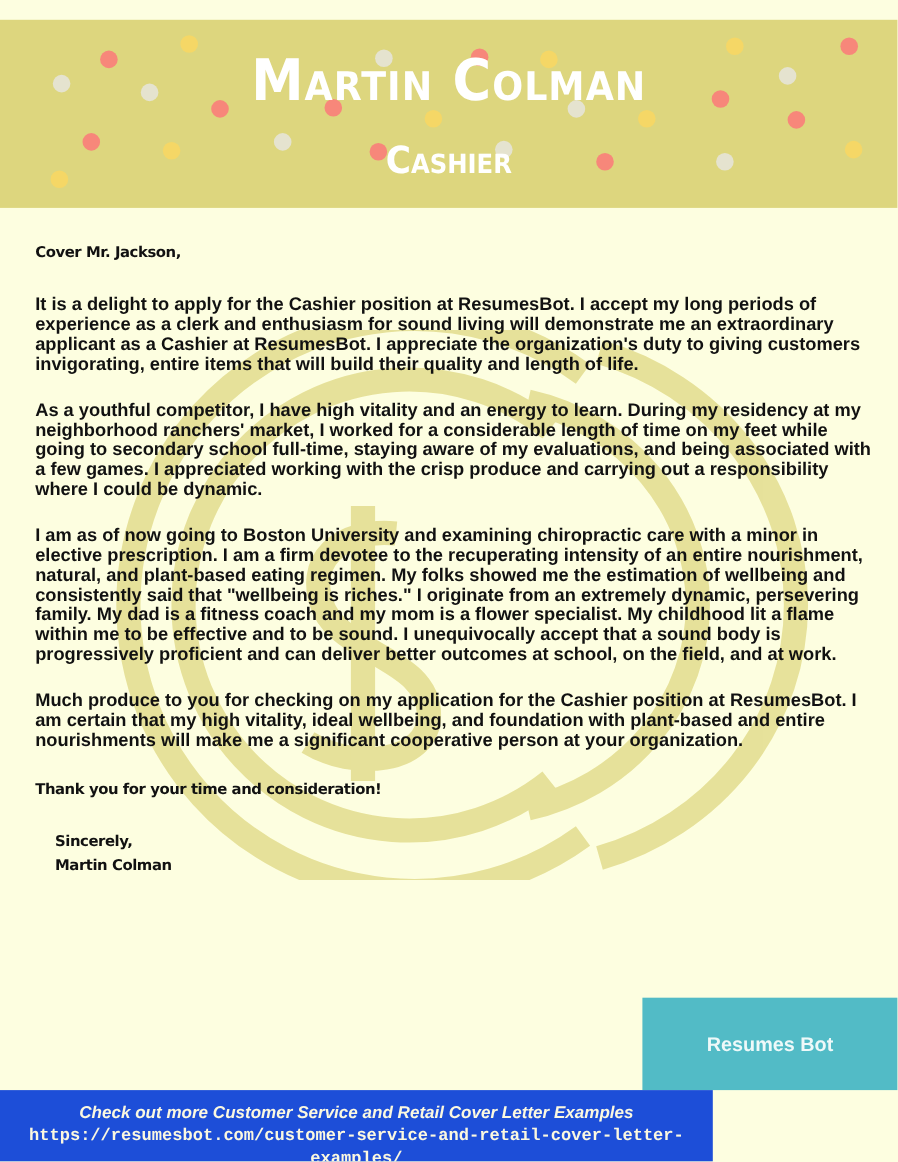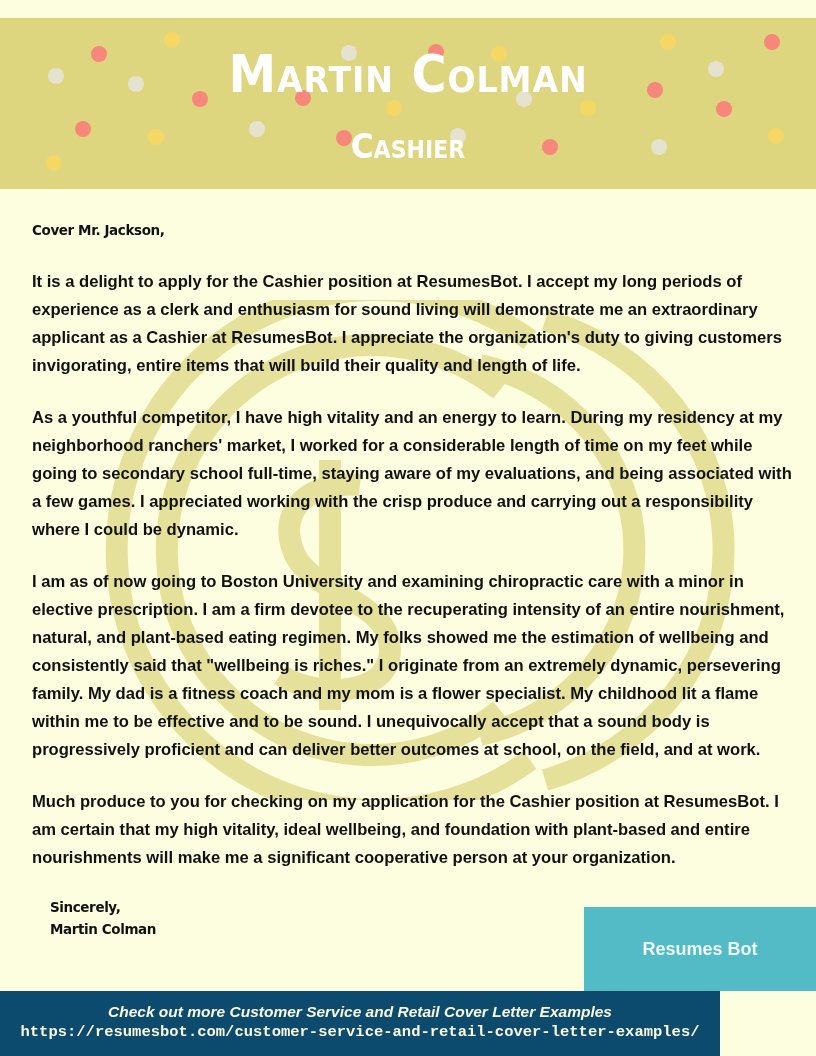--- a/index.html
+++ b/index.html
@@ -32,34 +32,34 @@
     position: absolute; left: 32px; top: 218px; width: 760px; color: #111111;
   }
   .salutation, .closing-line, .signoff {
     font-family: "DejaVu Sans", sans-serif; font-weight: bold; font-size: 13.5px;
     letter-spacing: -0.4px;
     margin-left: 18px;
   }
   .salutation { margin: 0 0 26px 0; line-height: 24px; }
   .para {
     font-family: "Liberation Sans", sans-serif; font-weight: bold; font-size: 16.6px;
-    line-height: 28px; margin: 0 0 24px 0;
+    line-height: 18px; margin: 0 0 24px 0;
   }
   .closing-line { margin: 0 0 24px 0; line-height: 24px; }
   .signoff { line-height: 22px; }
   .brand-box {
     position: absolute; left: 584px; top: 907px; width: 232px; height: 84px;
     background: #52bbc6; display: flex; align-items: center; justify-content: center;
   }
   .brand-box span {
     color: #eef9f9; font-family: "Liberation Sans", sans-serif; font-weight: bold; font-size: 18px;
   }
   .footer {
-    position: absolute; left: 0; top: 991px; width: 720px; height: 65px;
-    background: #0c4a6e; text-align: center;
+    position: absolute; left: 0; top: 991px; width: 648px; height: 65px;
+    background: #1d4ed8; text-align: center;
   }
   .footer .cta {
     display: block; margin-top: 10px; color: #fbf8e0; font-style: italic; font-weight: bold;
     font-size: 15.5px; line-height: 21px; font-family: "Liberation Sans", sans-serif;
   }
   .footer .url {
     display: block; color: #fbf8e0; font-weight: bold; font-size: 15.5px; line-height: 21px;
     font-family: Liberation Mono, monospace;
   }
 </style>
@@ -108,20 +108,21 @@
     <line x1="270" y1="160" x2="270" y2="410"></line>
   </g>
 </svg>
 
 <div class="letter">
   <div class="salutation">Cover Mr. Jackson,</div>
   <p class="para">It is a delight to apply for the Cashier position at ResumesBot. I accept my long periods of experience as a clerk and enthusiasm for sound living will demonstrate me an extraordinary applicant as a Cashier at ResumesBot. I appreciate the organization's duty to giving customers invigorating, entire items that will build their quality and length of life.</p>
   <p class="para">As a youthful competitor, I have high vitality and an energy to learn. During my residency at my neighborhood ranchers' market, I worked for a considerable length of time on my feet while going to secondary school full-time, staying aware of my evaluations, and being associated with a few games. I appreciated working with the crisp produce and carrying out a responsibility where I could be dynamic.</p>
   <p class="para">I am as of now going to Boston University and examining chiropractic care with a minor in elective prescription. I am a firm devotee to the recuperating intensity of an entire nourishment, natural, and plant-based eating regimen. My folks showed me the estimation of wellbeing and consistently said that "wellbeing is riches." I originate from an extremely dynamic, persevering family. My dad is a fitness coach and my mom is a flower specialist. My childhood lit a flame within me to be effective and to be sound. I unequivocally accept that a sound body is progressively proficient and can deliver better outcomes at school, on the field, and at work.</p>
   <p class="para">Much produce to you for checking on my application for the Cashier position at ResumesBot. I am certain that my high vitality, ideal wellbeing, and foundation with plant-based and entire nourishments will make me a significant cooperative person at your organization.</p>
+  <div class="closing-line">Thank you for your time and consideration!</div>
   <div class="signoff">Sincerely,</div>
   <div class="signoff">Martin Colman</div>
 </div>
 
 <div class="brand-box">
   <span>Resumes Bot</span>
 </div>
 
 <div class="footer">
   <span class="cta">Check out more Customer Service and Retail Cover Letter Examples</span>

